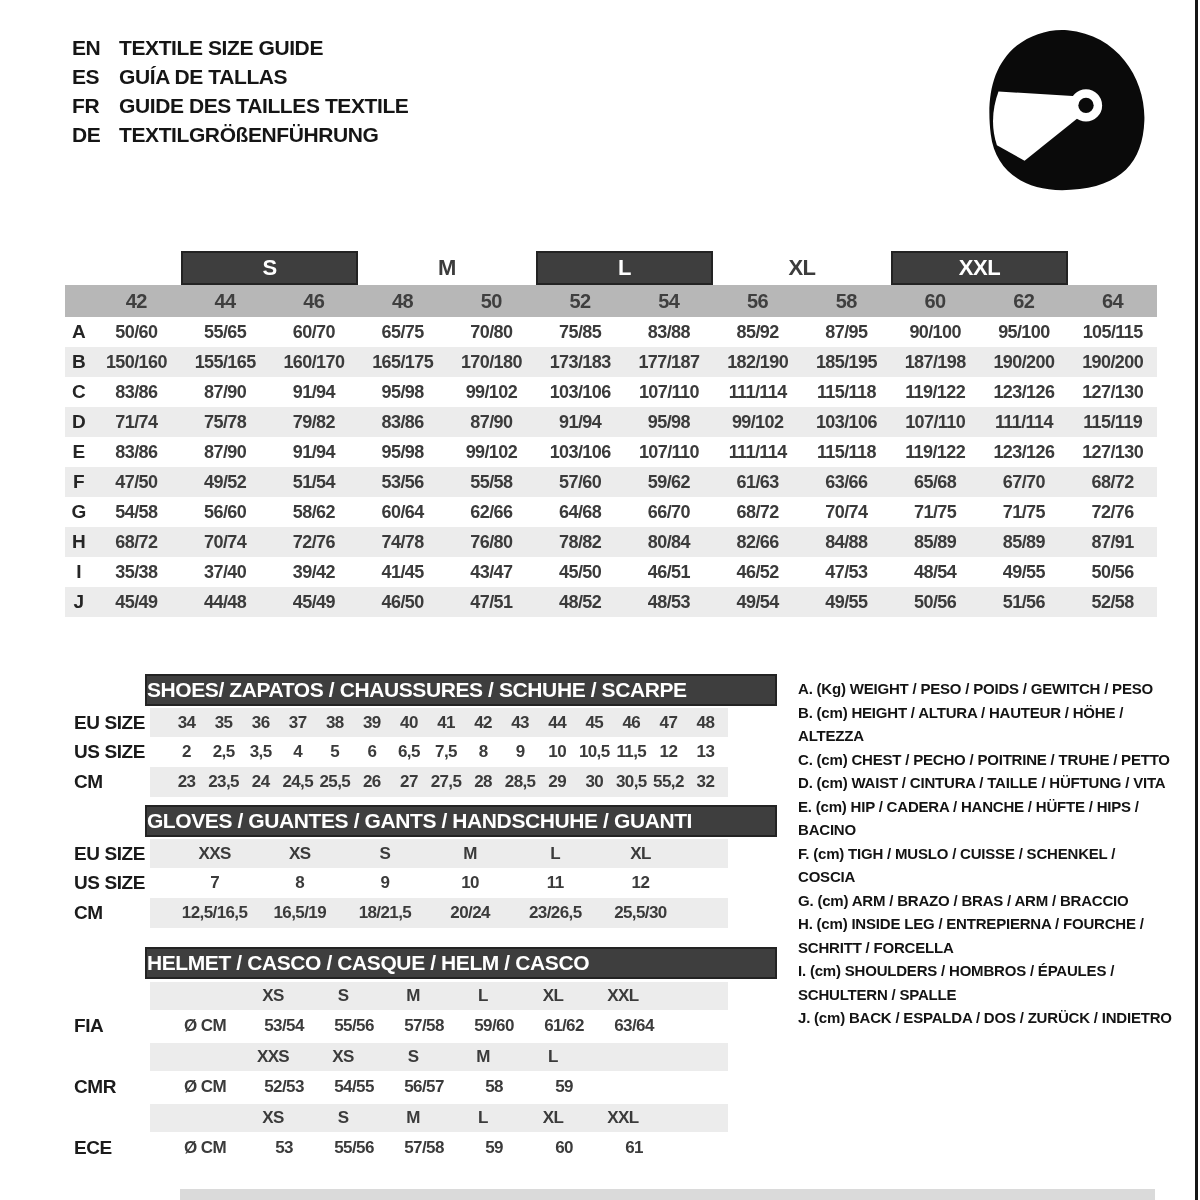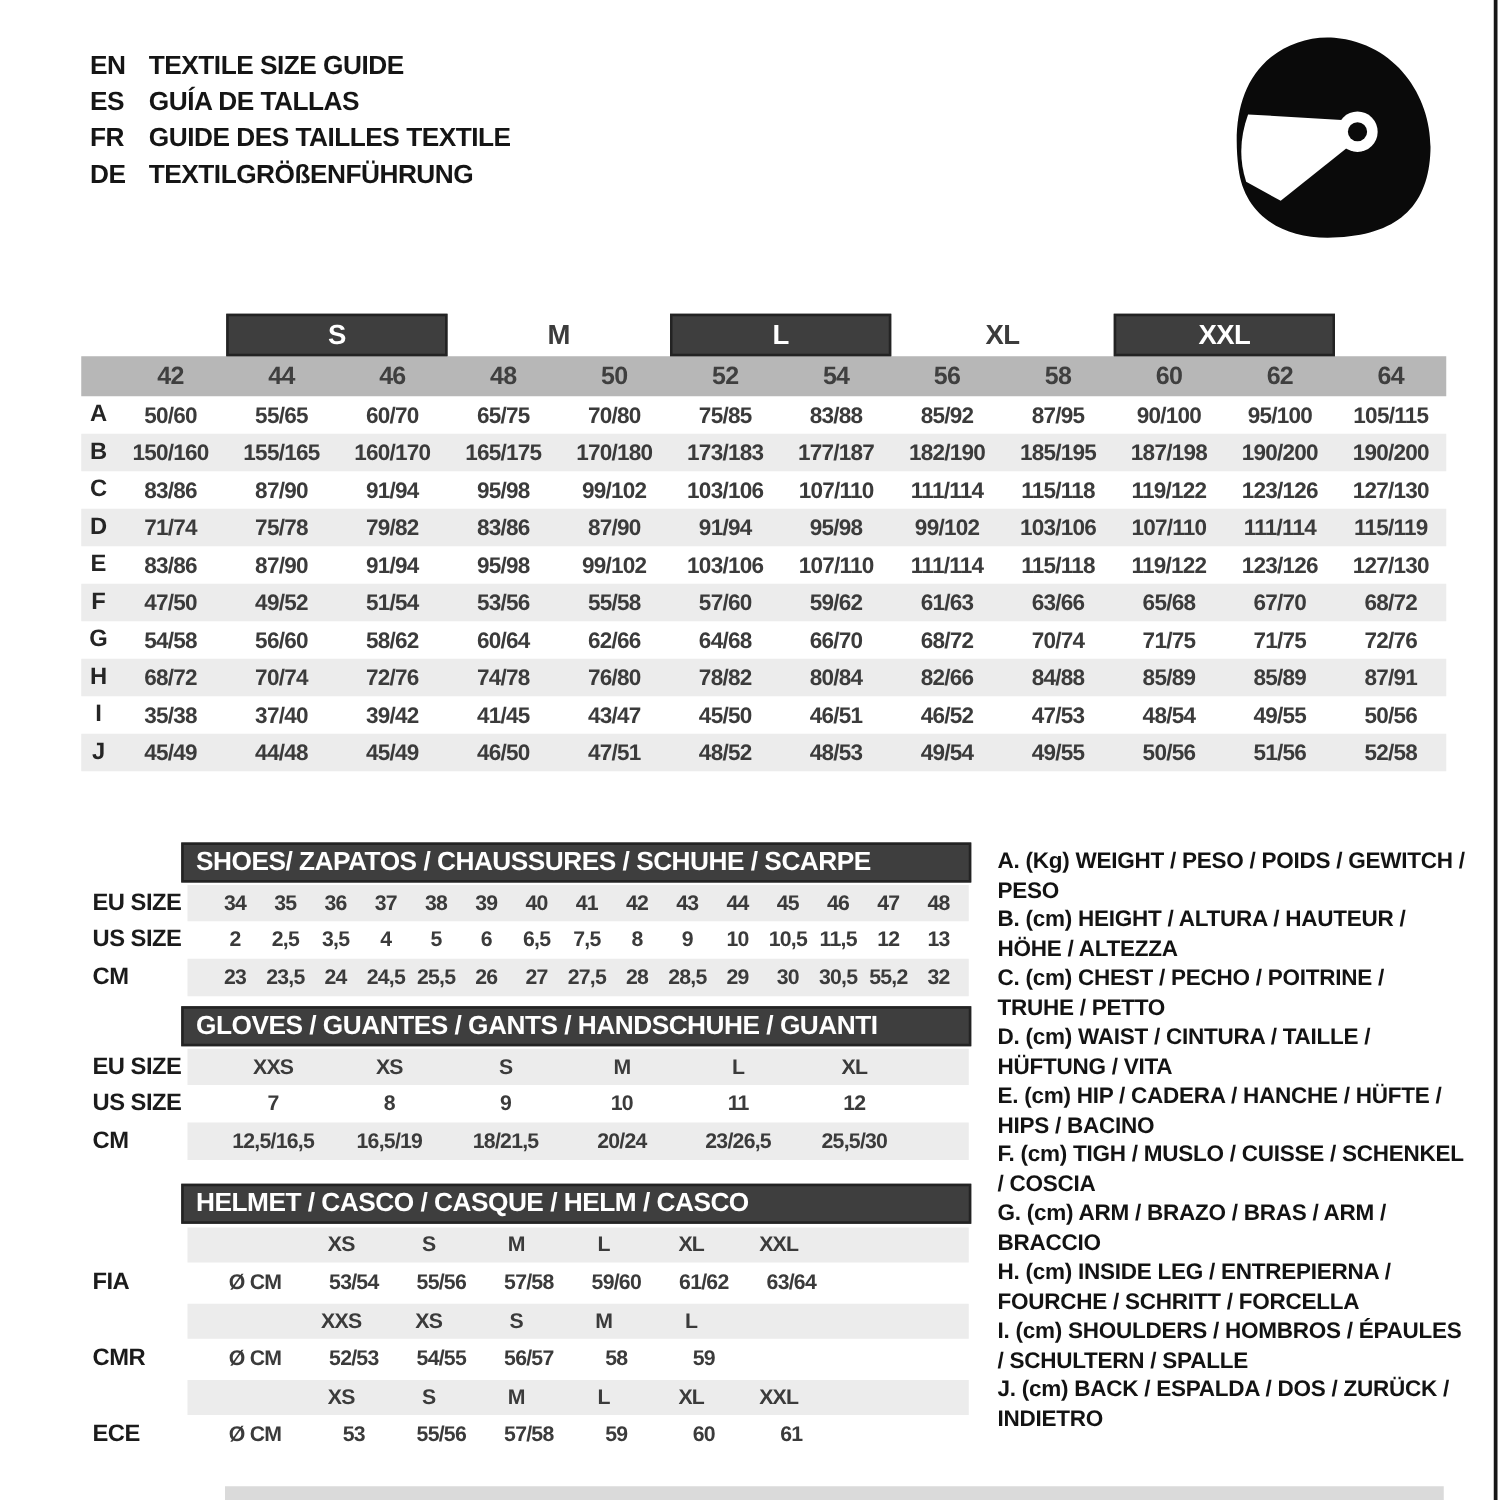--- a/index.html
+++ b/index.html
@@ -9,21 +9,21 @@
     font-family:"Liberation Sans", sans-serif;
     font-weight:700;
     position:relative;
     overflow:hidden;
     color:#333;
   }
   .page { position:absolute; inset:0; background:#fff; }
 
   
   .langs { position:absolute; left:72px; top:36px; }
-  .lang-row { display:flex; height:29px; align-items:flex-end; font-size:21px; letter-spacing:-0.4px; color:#151515; }
+  .lang-row { display:flex; height:29px; align-items:flex-start; font-size:21px; letter-spacing:-0.4px; color:#151515; }
   .lang-code { width:47px; }
 
   .helmet-icon { position:absolute; left:972px; top:24px; }
 
   
   .main-table { position:absolute; left:65px; top:251px; width:1092px; }
   .mt-grid { display:grid; grid-template-columns:27px repeat(12, 1fr); }
   .letter-row { height:34px; }
   .size-letter { display:flex; align-items:center; justify-content:center; font-size:22px; letter-spacing:-0.5px; color:#3c3c3c; }
   .size-letter.boxed { background:#3e3e3e; color:#fff; border:2px solid #232323; }
@@ -31,34 +31,34 @@
   .mrow { height:30px; }
   .mrow.stripe { background:#ececec; }
   .cell { display:flex; align-items:center; justify-content:center; font-size:18px; letter-spacing:-0.6px; color:#3b3b3b; white-space:nowrap; }
   .number-row .cell { font-size:20px; color:#3f3f3f; }
   .row-letter { font-size:19px; color:#252525; }
 
   
   .subsections { position:absolute; left:65px; top:674px; width:712px; }
   .sub-row { display:flex; }
   .sub-label { width:85px; display:flex; align-items:center; padding-left:9px; font-size:19px; letter-spacing:-0.4px; color:#1b1b1b; white-space:nowrap; }
-  .sub-bar { width:677px; height:32px; background:#3e3e3e; border:2px solid #232323; color:#fff; display:flex; align-items:center; padding-left:10px; font-size:21px; letter-spacing:-0.4px; white-space:nowrap; }
-  .sub-band { width:625px; }
+  .sub-bar { width:677px; height:32px; background:#3e3e3e; border:2px solid #232323; color:#fff; display:flex; align-items:center; font-size:21px; letter-spacing:-0.4px; white-space:nowrap; }
+  .sub-band { width:578px; }
   .sub-band.gray { background:#ececec; }
   .sub-grid { display:grid; height:100%; }
   .sub-grid .cell { font-size:17px; }
   .cols-15 { grid-template-columns:repeat(15, 1fr); padding:0 4px 0 18px; }
   .cols-6  { grid-template-columns:repeat(6, 1fr) 45px; padding-left:22px; }
   .cols-helmet { grid-template-columns:88px repeat(6, 70px) 1fr; }
   .h28{height:28px;} .h29{height:29px;} .h30{height:30px;} .h31{height:31px;gap:11px;}
   .spacer2{height:2px;} .spacer3{height:3px;} .spacer8{height:8px;} .spacer19{height:19px;}
 
   
   .legend { position:absolute; left:798px; top:677px; width:374px; }
-  .legend-line { font-size:18px; line-height:23.5px; letter-spacing:-0.2px; color:#131313; }
+  .legend-line { font-size:15px; line-height:23.5px; letter-spacing:-0.2px; color:#131313; }
 
   
   .edge-line { position:absolute; left:1195px; top:0; width:3px; height:1200px; background:#161616; }
   .bottom-strip { position:absolute; left:180px; top:1189px; width:975px; height:11px; background:#dadada; }
 </style>
 </head>
 <body>
 
 <div class="page">
 

